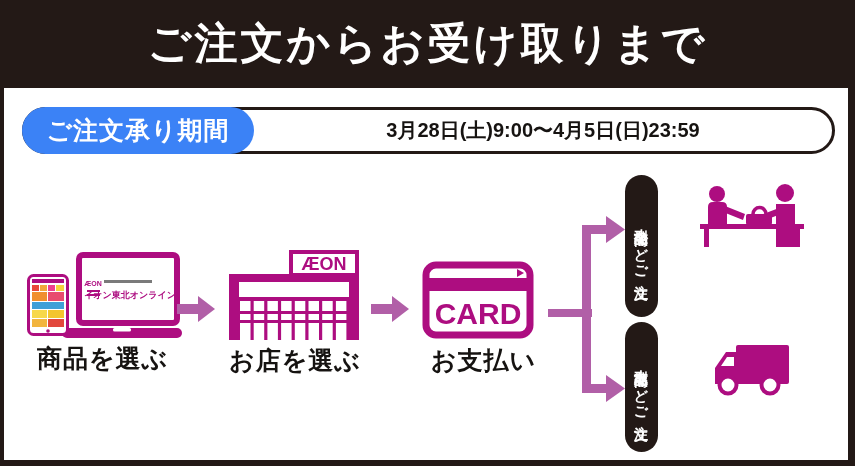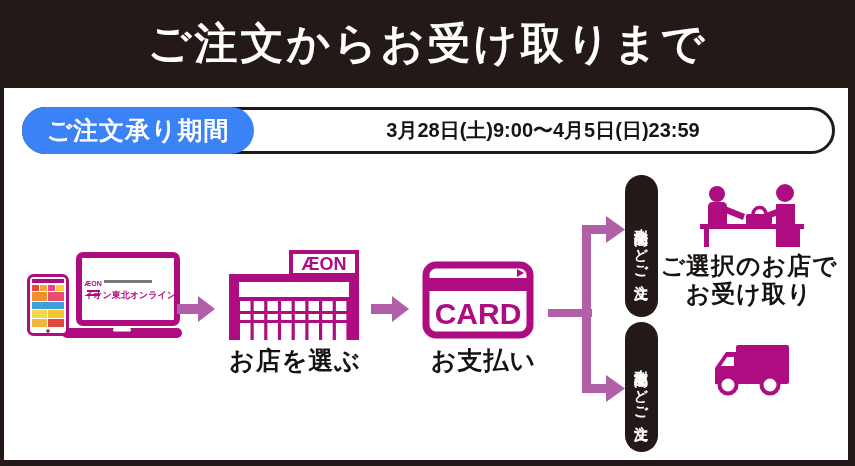--- a/index.html
+++ b/index.html
@@ -91,20 +91,21 @@
       <rect x="21" y="18" width="16" height="9" fill="#e84c6e"></rect>
       <rect x="5" y="28" width="32" height="7" fill="#3f9fd8"></rect>
       <rect x="5" y="36" width="15" height="8" fill="#f7d84a"></rect>
       <rect x="21" y="36" width="16" height="8" fill="#f3c52f"></rect>
       <rect x="5" y="45" width="15" height="8" fill="#f2b53e"></rect>
       <rect x="21" y="45" width="16" height="8" fill="#e2483c"></rect>
     </g>
     <circle cx="21" cy="57" r="1.8" fill="#ad0d80"></circle>
   </svg>
 
+  <div class="step-label" style="left:20px;top:342px;width:165px;">商品を選ぶ</div>
 
   <svg class="abs" style="left:177px;top:296px;" width="38" height="26" viewBox="0 0 38 26">
     <rect x="0" y="8" width="21" height="10" fill="#b15fa7"></rect>
     <polygon points="21,0 38,13 21,26" fill="#b15fa7"></polygon>
   </svg>
 
   <svg class="abs" style="left:229px;top:250px;" width="132" height="90" viewBox="0 0 132 90">
     <rect x="62" y="2" width="66" height="23" fill="#ffffff" stroke="#ad0d80" stroke-width="4"></rect>
     <text x="95" y="20" font-size="18" fill="#ad0d80" text-anchor="middle">ÆON</text>
     <rect x="0" y="24" width="130" height="66" fill="#ad0d80"></rect>
@@ -176,24 +177,20 @@
       <path d="M8,24 Q8,19 13,19 L22,19 Q27,19 27,24 L27,41 L8,41 Z"></path>
       <polygon points="25,23 45,31 43,37 23,29"></polygon>
       <rect x="46" y="31" width="26" height="11" rx="2"></rect>
       <circle cx="85" cy="10" r="9"></circle>
       <polygon points="79,25 58,33 60,39 81,31"></polygon>
       <rect x="76" y="21" width="19" height="43"></rect>
     </g>
     <path d="M53,31 a6.5,6.5 0 0 1 13,0" fill="none" stroke="#ad0d80" stroke-width="3.5"></path>
   </svg>
 
-  <div class="result-text" style="top:252px;">
-    <div>ご選択のお店で</div>
-    <div>お受け取り</div>
-  </div>
 
   <svg class="abs" style="left:713px;top:343px;" width="78" height="56" viewBox="0 0 78 56">
     <g fill="#ad0d80">
       <rect x="23" y="2" width="53" height="39" rx="2"></rect>
       <path d="M2,41 L2,25 L13,9 L23,9 L23,41 Z"></path>
     </g>
     <polygon points="8,23 14,14 21,14 21,23" fill="#ffffff"></polygon>
     <circle cx="15" cy="42" r="8.5" fill="#ffffff" stroke="#ad0d80" stroke-width="4"></circle>
     <circle cx="57" cy="42" r="8.5" fill="#ffffff" stroke="#ad0d80" stroke-width="4"></circle>
   </svg>

